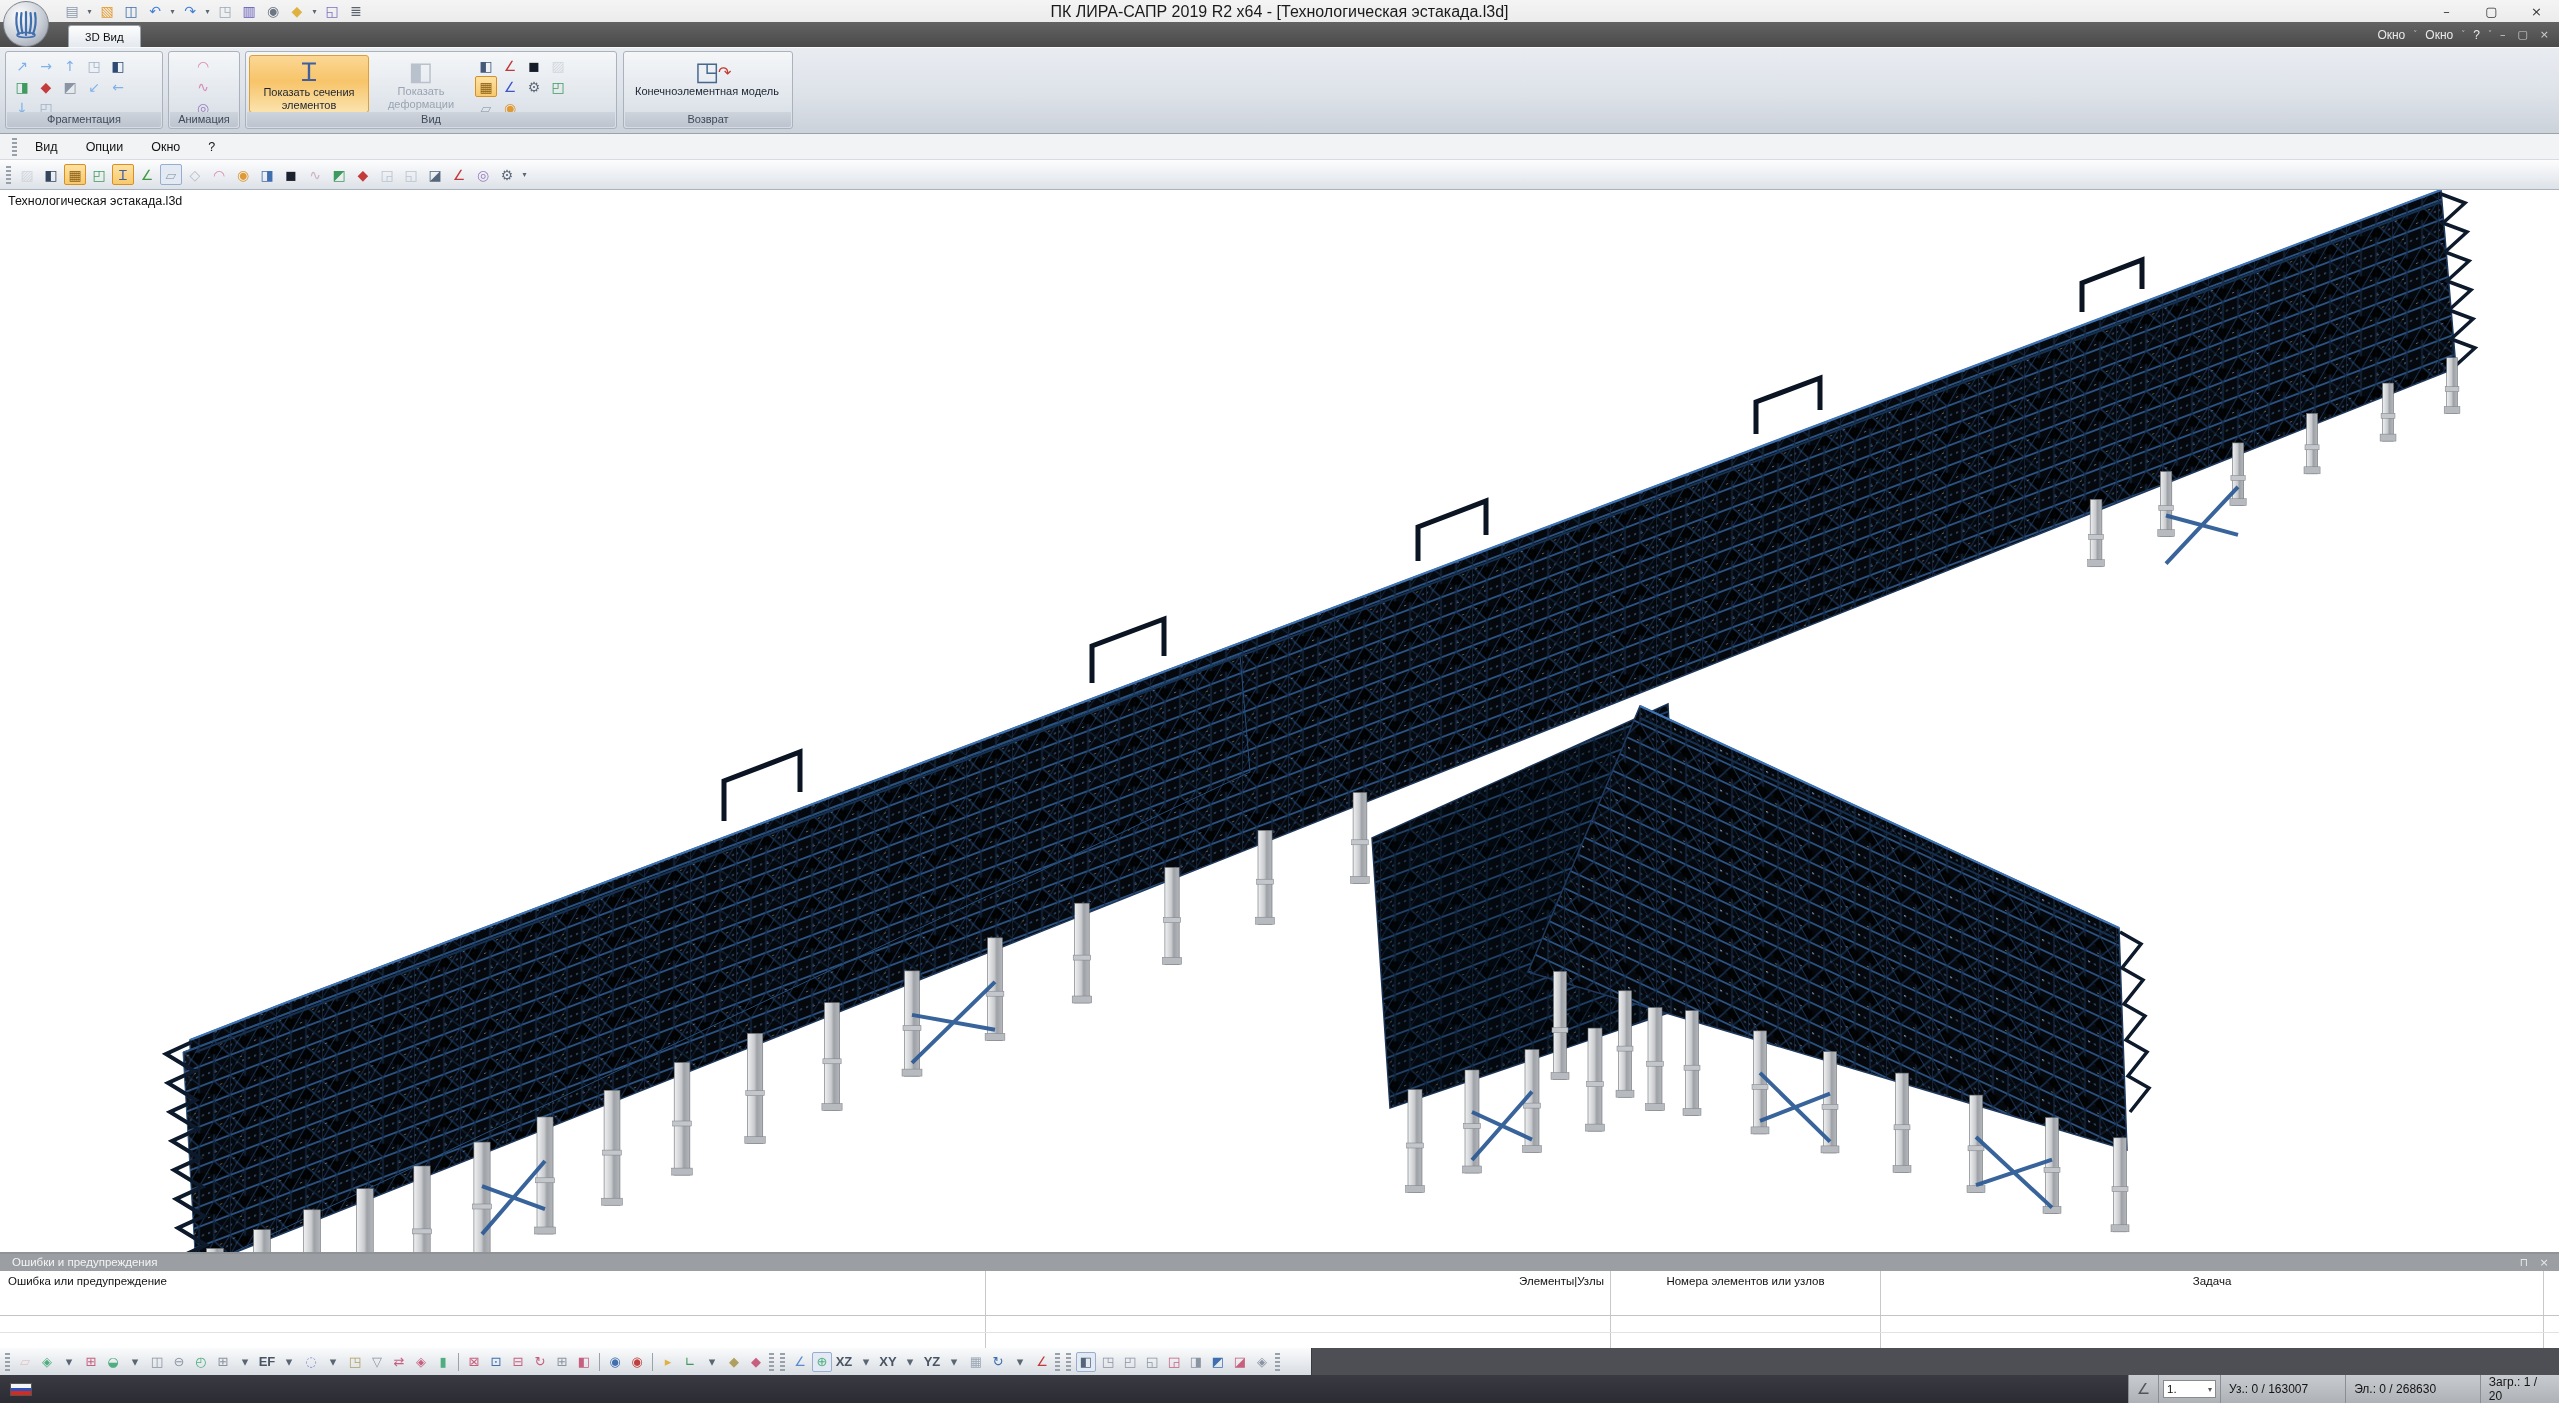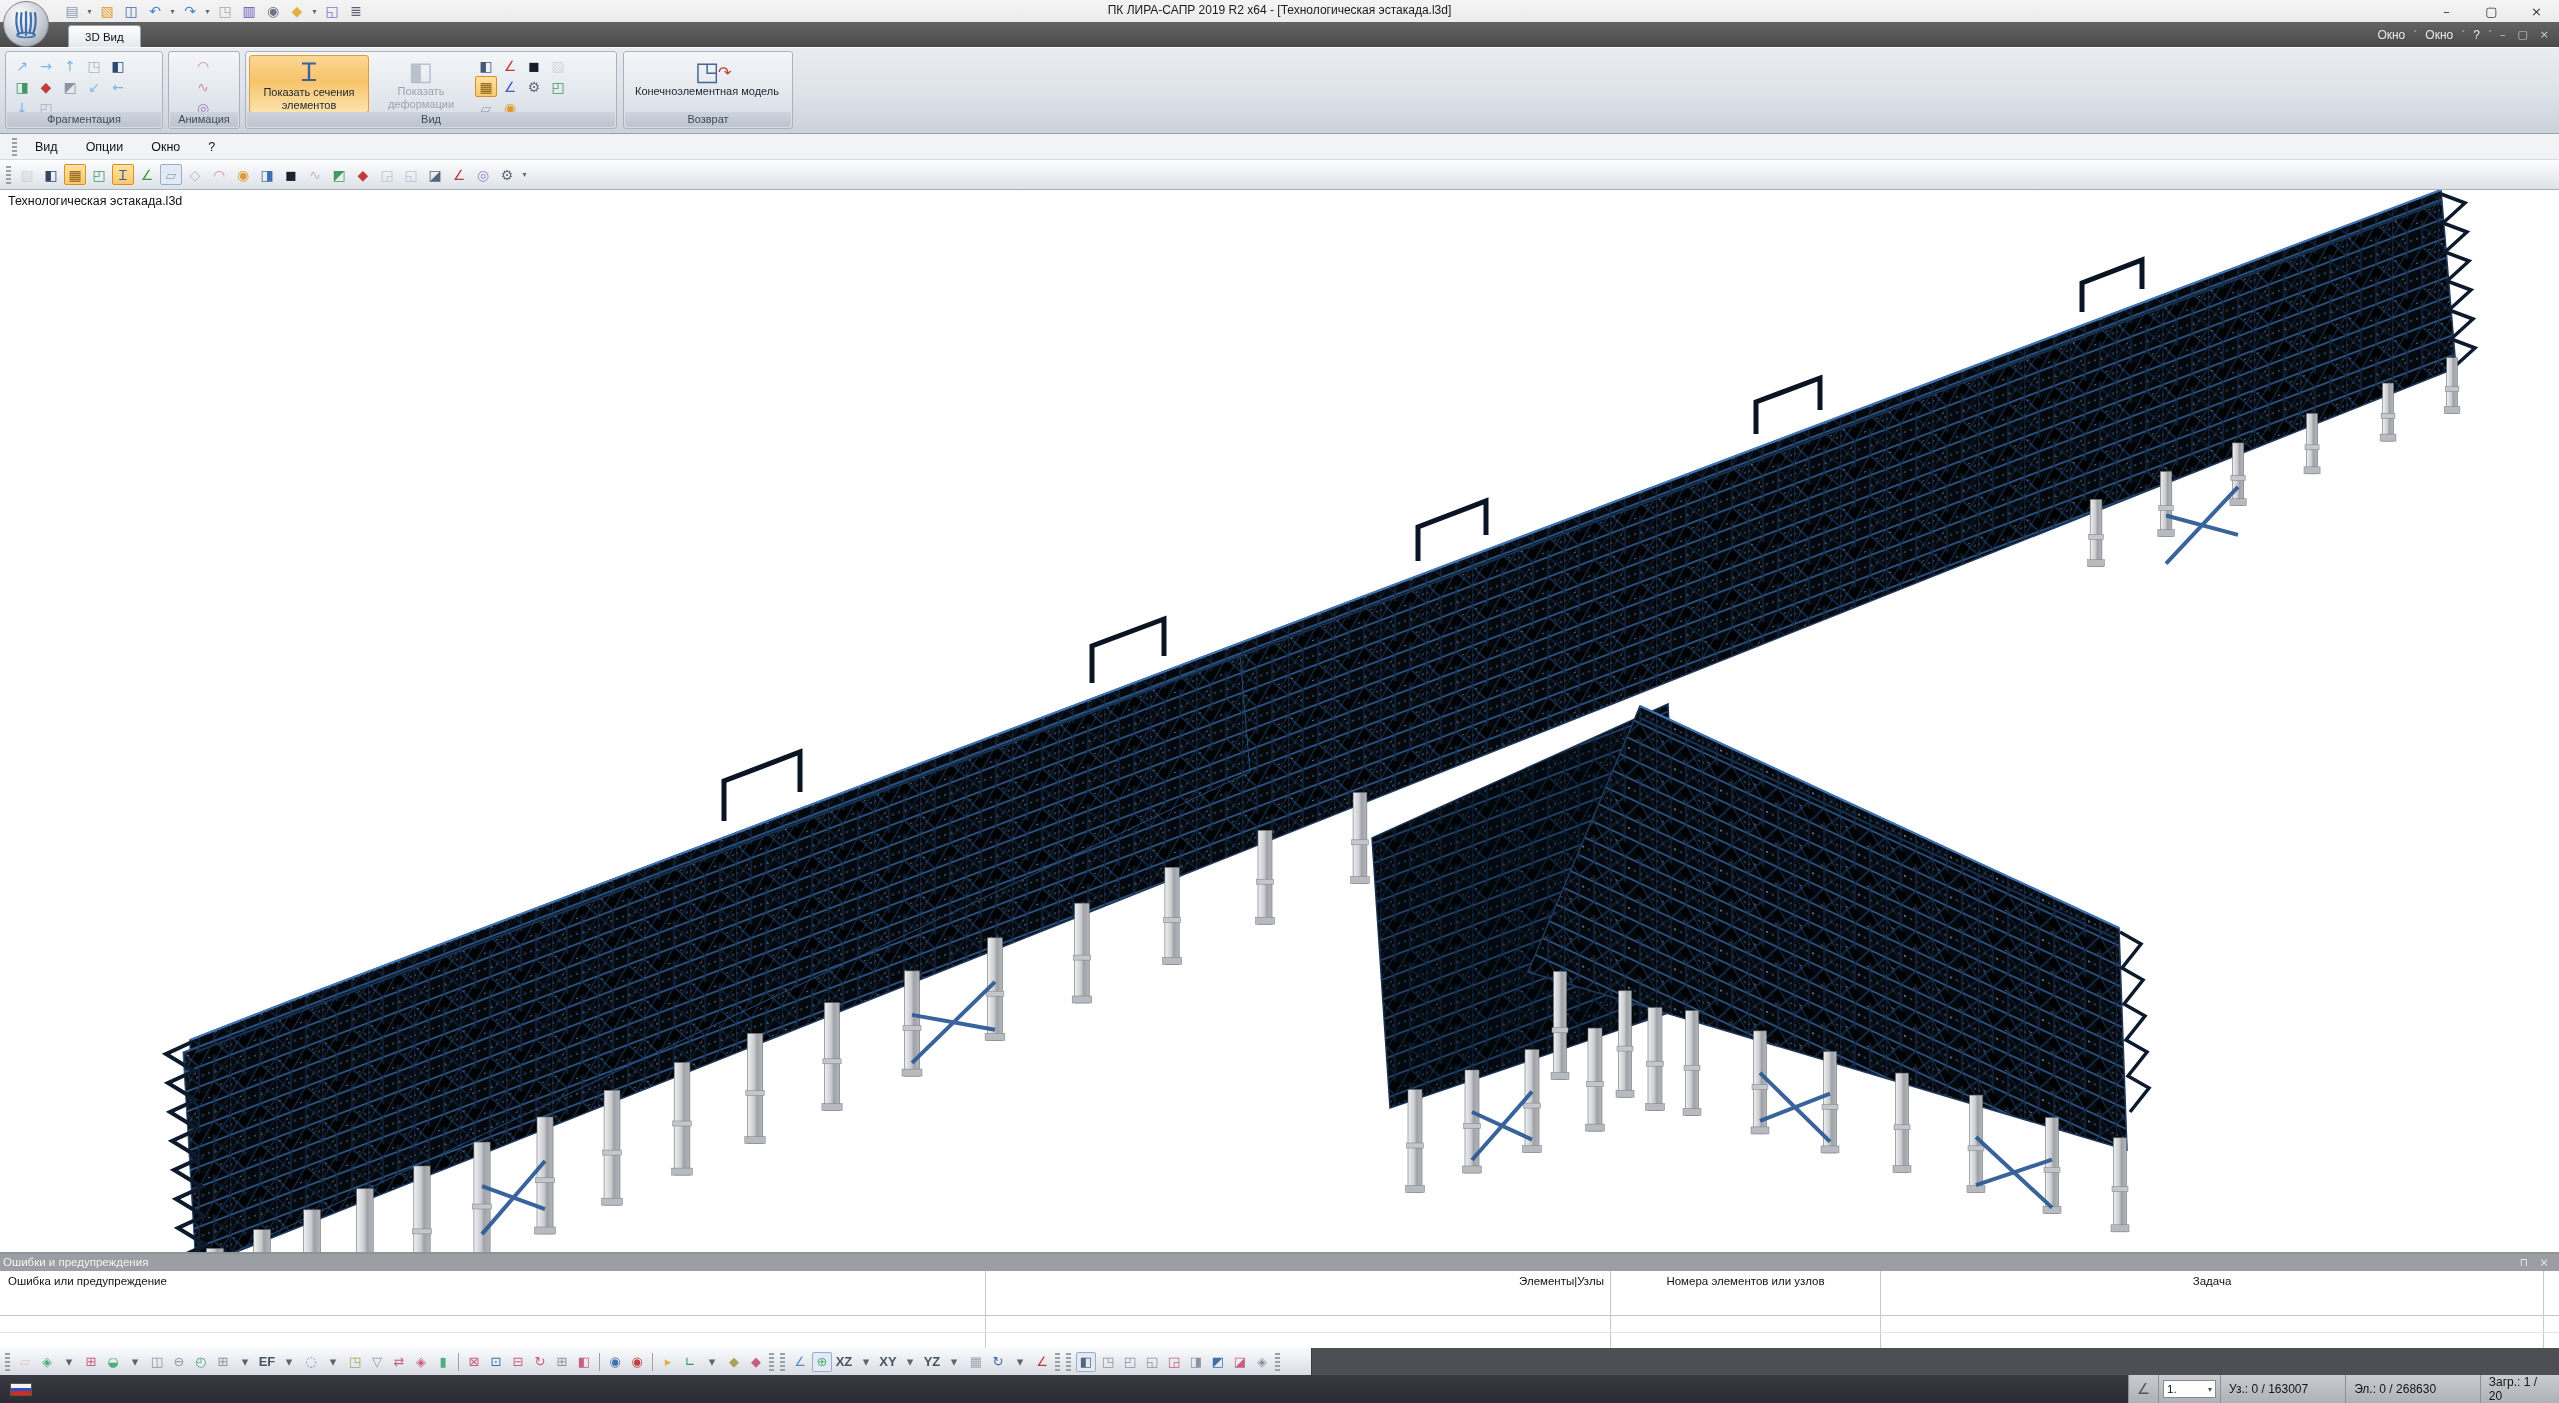--- a/index.html
+++ b/index.html
@@ -3,21 +3,21 @@
 <meta charset="utf-8">
 <style>
   * { margin:0; padding:0; box-sizing:border-box; }
   html,body { width:2559px; height:1403px; overflow:hidden;
     font-family:"Liberation Sans", sans-serif; font-size:12px; background:#fff; }
 
   
   #titlebar { position:absolute; left:0; top:0; width:2559px; height:22px;
     background:linear-gradient(#f4f4f4,#ececec); color:#111; }
   #title-text { position:absolute; left:0; right:0; top:3px; text-align:center;
-    font-size:12px; color:#1a1a1a; }
+    font-size:16px; color:#1a1a1a; }
   #qat { position:absolute; left:60px; top:1px; display:flex; align-items:center; height:20px; }
   #win-controls { position:absolute; right:0; top:0; display:flex; }
   .wbtn { width:45px; height:22px; display:flex; align-items:center; justify-content:center;
     color:#333; font-size:13px; font-family:"DejaVu Sans",sans-serif; }
 
   
   #tabstrip { position:absolute; left:0; top:22px; width:2559px; height:25px;
     background:linear-gradient(#636363,#4a4a4a); }
   #logo { position:absolute; left:3px; top:1px; width:46px; height:46px; z-index:30;
     border-radius:50%; background:radial-gradient(circle at 35% 30%,#fdfdfd,#c9ced6 55%,#8b93a0);
@@ -78,21 +78,21 @@
 
   
   #viewport { position:absolute; left:0; top:190px; width:2374px; height:1062px; background:#fff; }
   #doc-label { position:absolute; left:8px; top:4px; font-size:12.5px; color:#111; z-index:5; }
   #model-svg { position:absolute; left:0; top:0; }
 
   
   #errors { position:absolute; left:0; top:1252px; width:2559px; height:96px;
     background:#fff; border-top:2px solid #8f9296; }
   #errors-header { position:absolute; left:0; top:0; width:2559px; height:17px;
-    background:#9b9ea2; color:#f4f4f4; font-size:11.5px; line-height:17px; padding-left:3px; }
+    background:#9b9ea2; color:#f4f4f4; font-size:11.5px; line-height:17px; padding-left:12px; }
   #errors-header .hbtn { position:absolute; top:0; width:18px; text-align:center;
     color:#e8e8e8; font-family:"DejaVu Sans",sans-serif; font-size:11px; }
   #errors-table { position:absolute; left:0; top:17px; width:2368px; height:79px; }
   .ecol { position:absolute; top:0; height:100%; border-left:1px solid #c9c9c9; }
   .ecol.first { border-left:none; }
   .ehead { position:absolute; top:0; left:0; right:0; height:44px; font-size:11.5px;
     color:#111; display:flex; align-items:flex-start; padding-top:4px; }
   .erow-line { position:absolute; left:0; width:2559px; height:1px; background:#e2e2e2; }
   .ehead-line { position:absolute; left:0; width:2559px; top:44px; height:1px; background:#c4c4c4; }
 

